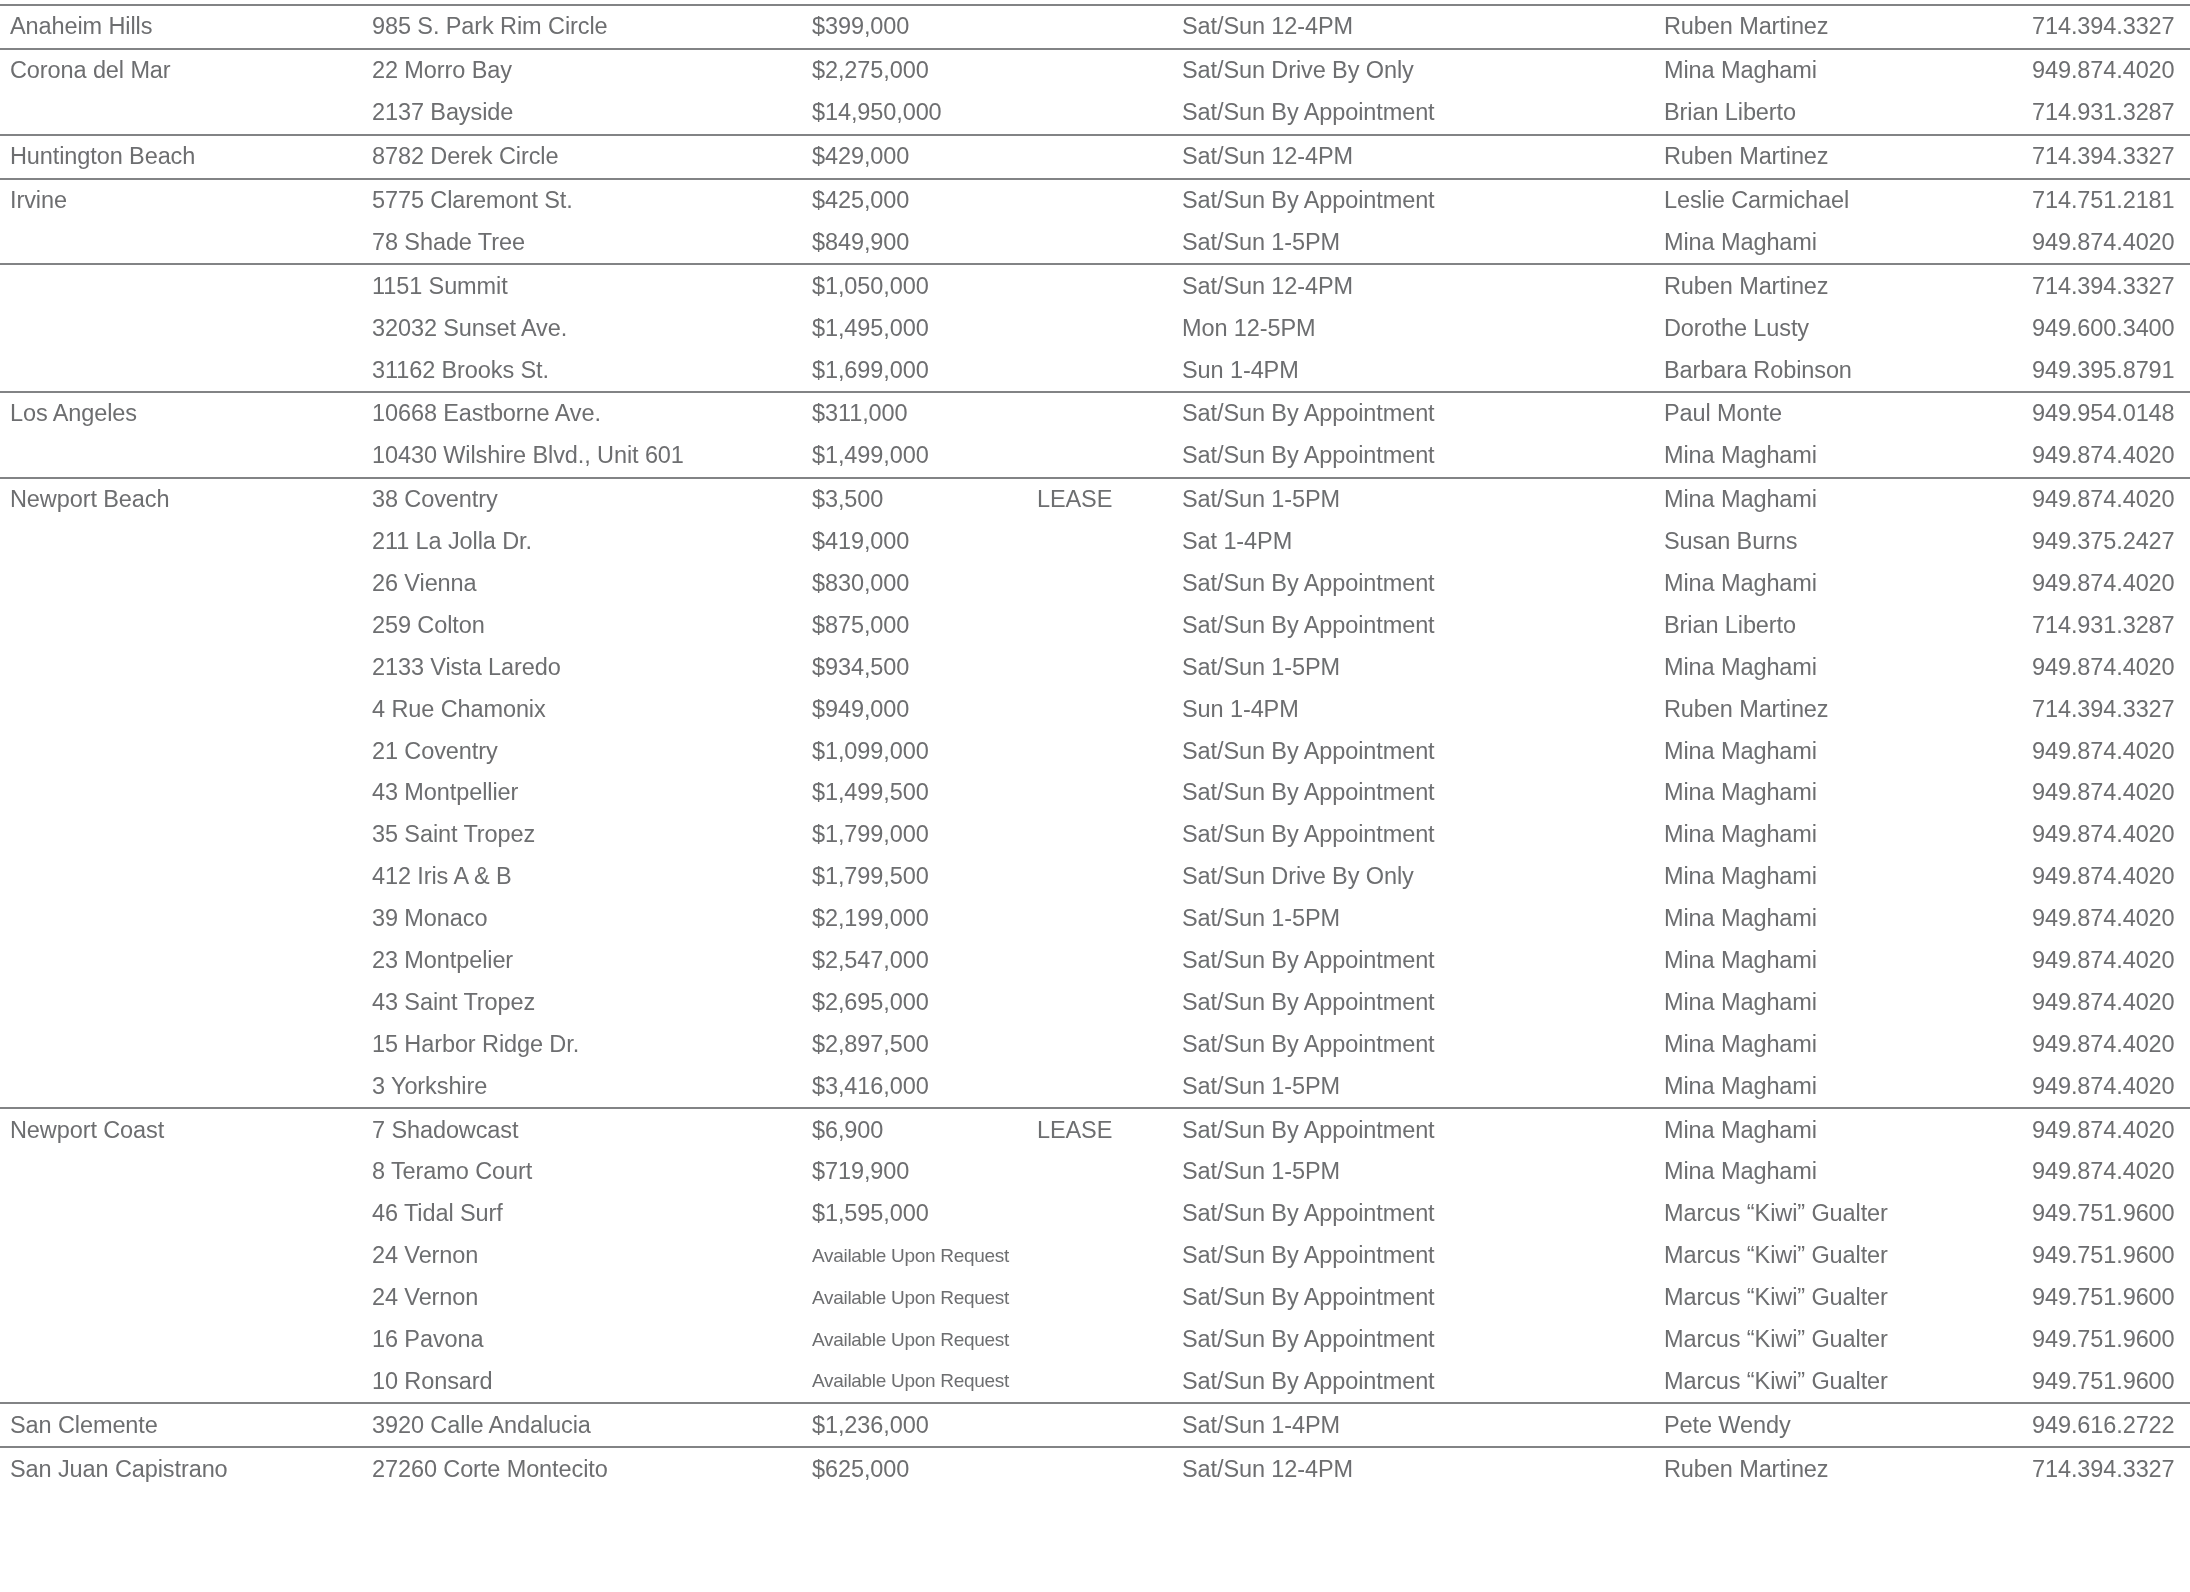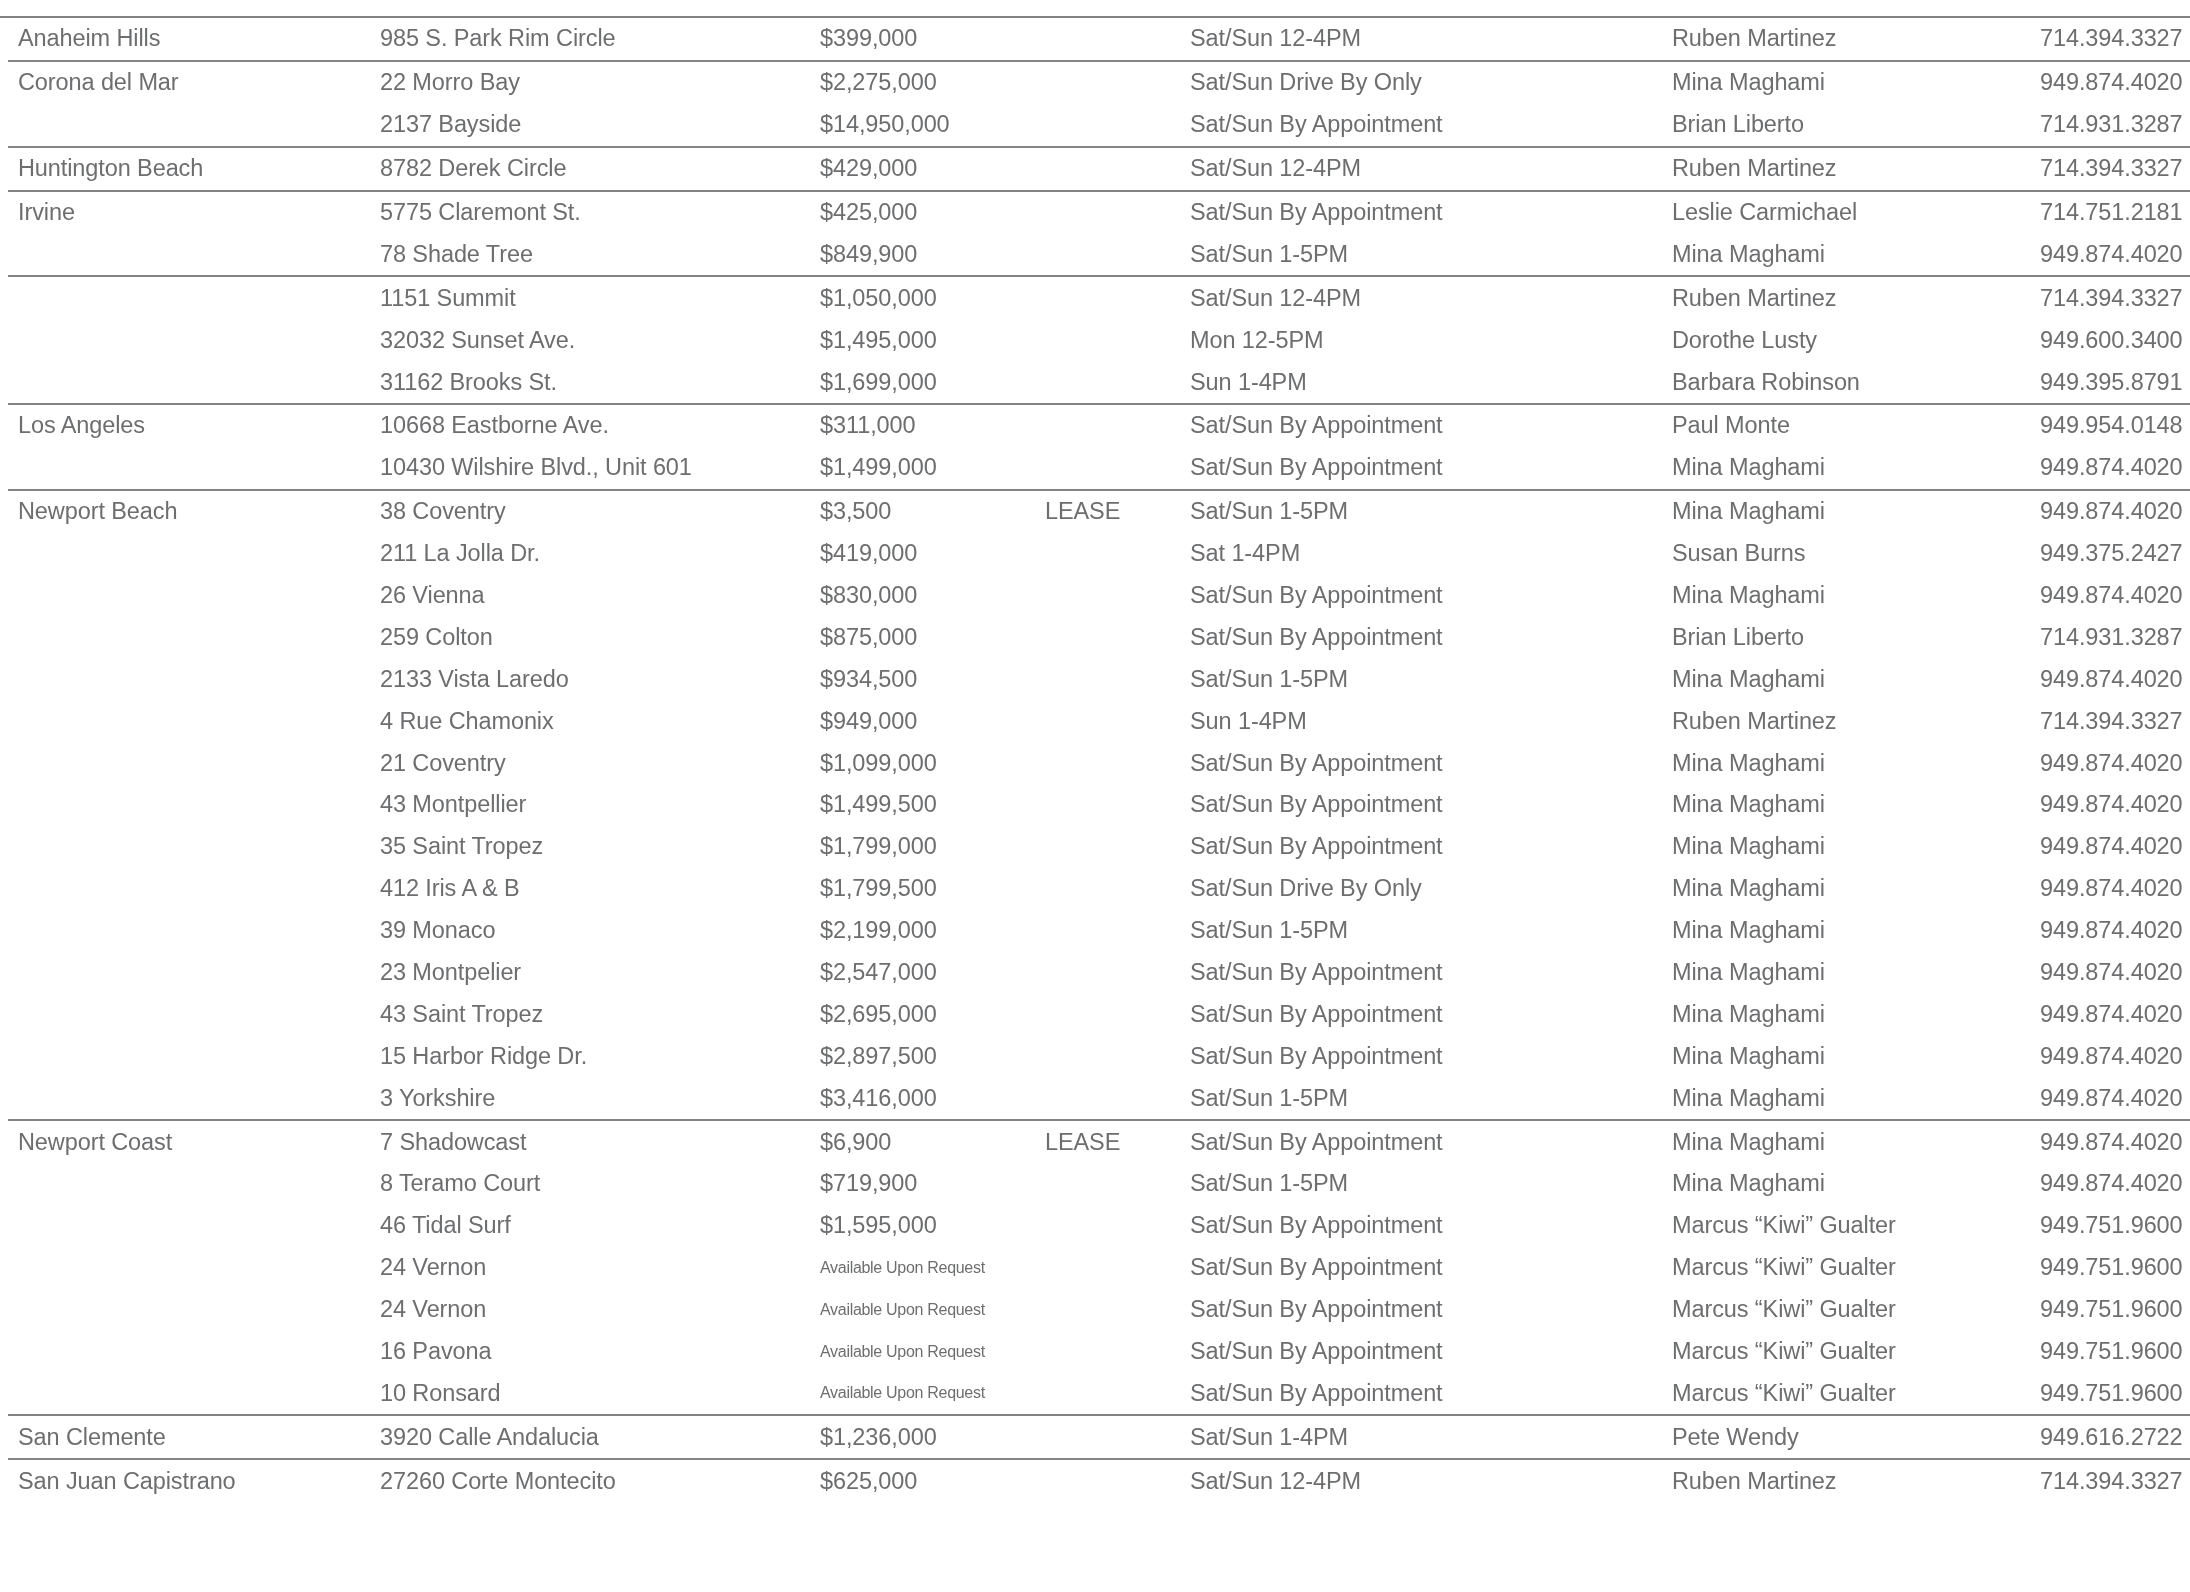--- a/index.html
+++ b/index.html
@@ -9,23 +9,22 @@
   }
   html,body{margin:0;padding:0;}
   body{
     width:2190px;height:1592px;
     background:var(--bg);
     font-family:"Liberation Sans", sans-serif;
     color:var(--text);
     overflow:hidden;
   }
   .listings-table{
-    margin-top:16px;
+    margin-top:4px;
     border-top:2px solid var(--line);
-    padding-left:8px;
   }
   .city-group{
     border-bottom:2px solid var(--line);
   }
   .city-group:last-child{
     border-bottom:none;
   }
   .listing-row{
     display:flex;
     align-items:center;
@@ -35,21 +34,21 @@
     white-space:nowrap;
   }
   .cell{flex:0 0 auto;overflow:visible;}
   .col-city{width:362px;padding-left:10px;}
   .col-address{width:440px;}
   .col-price{width:225px;}
   .col-lease{width:145px;}
   .col-open{width:482px;}
   .col-agent{width:368px;}
   .col-phone{flex:1 1 auto;text-align:right;padding-right:28px;}
-  .price-note{font-size:16px;letter-spacing:-0.3px;}
+  .price-note{font-size:19px;letter-spacing:-0.3px;}
 </style>
 </head>
 <body>
 
 <div class="listings-table" id="listings-table">
     <div class="city-group">
       <div class="listing-row">
         <span class="cell col-city">Anaheim Hills</span>
         <span class="cell col-address">985 S. Park Rim Circle</span>
         <span class="cell col-price">$399,000</span>

